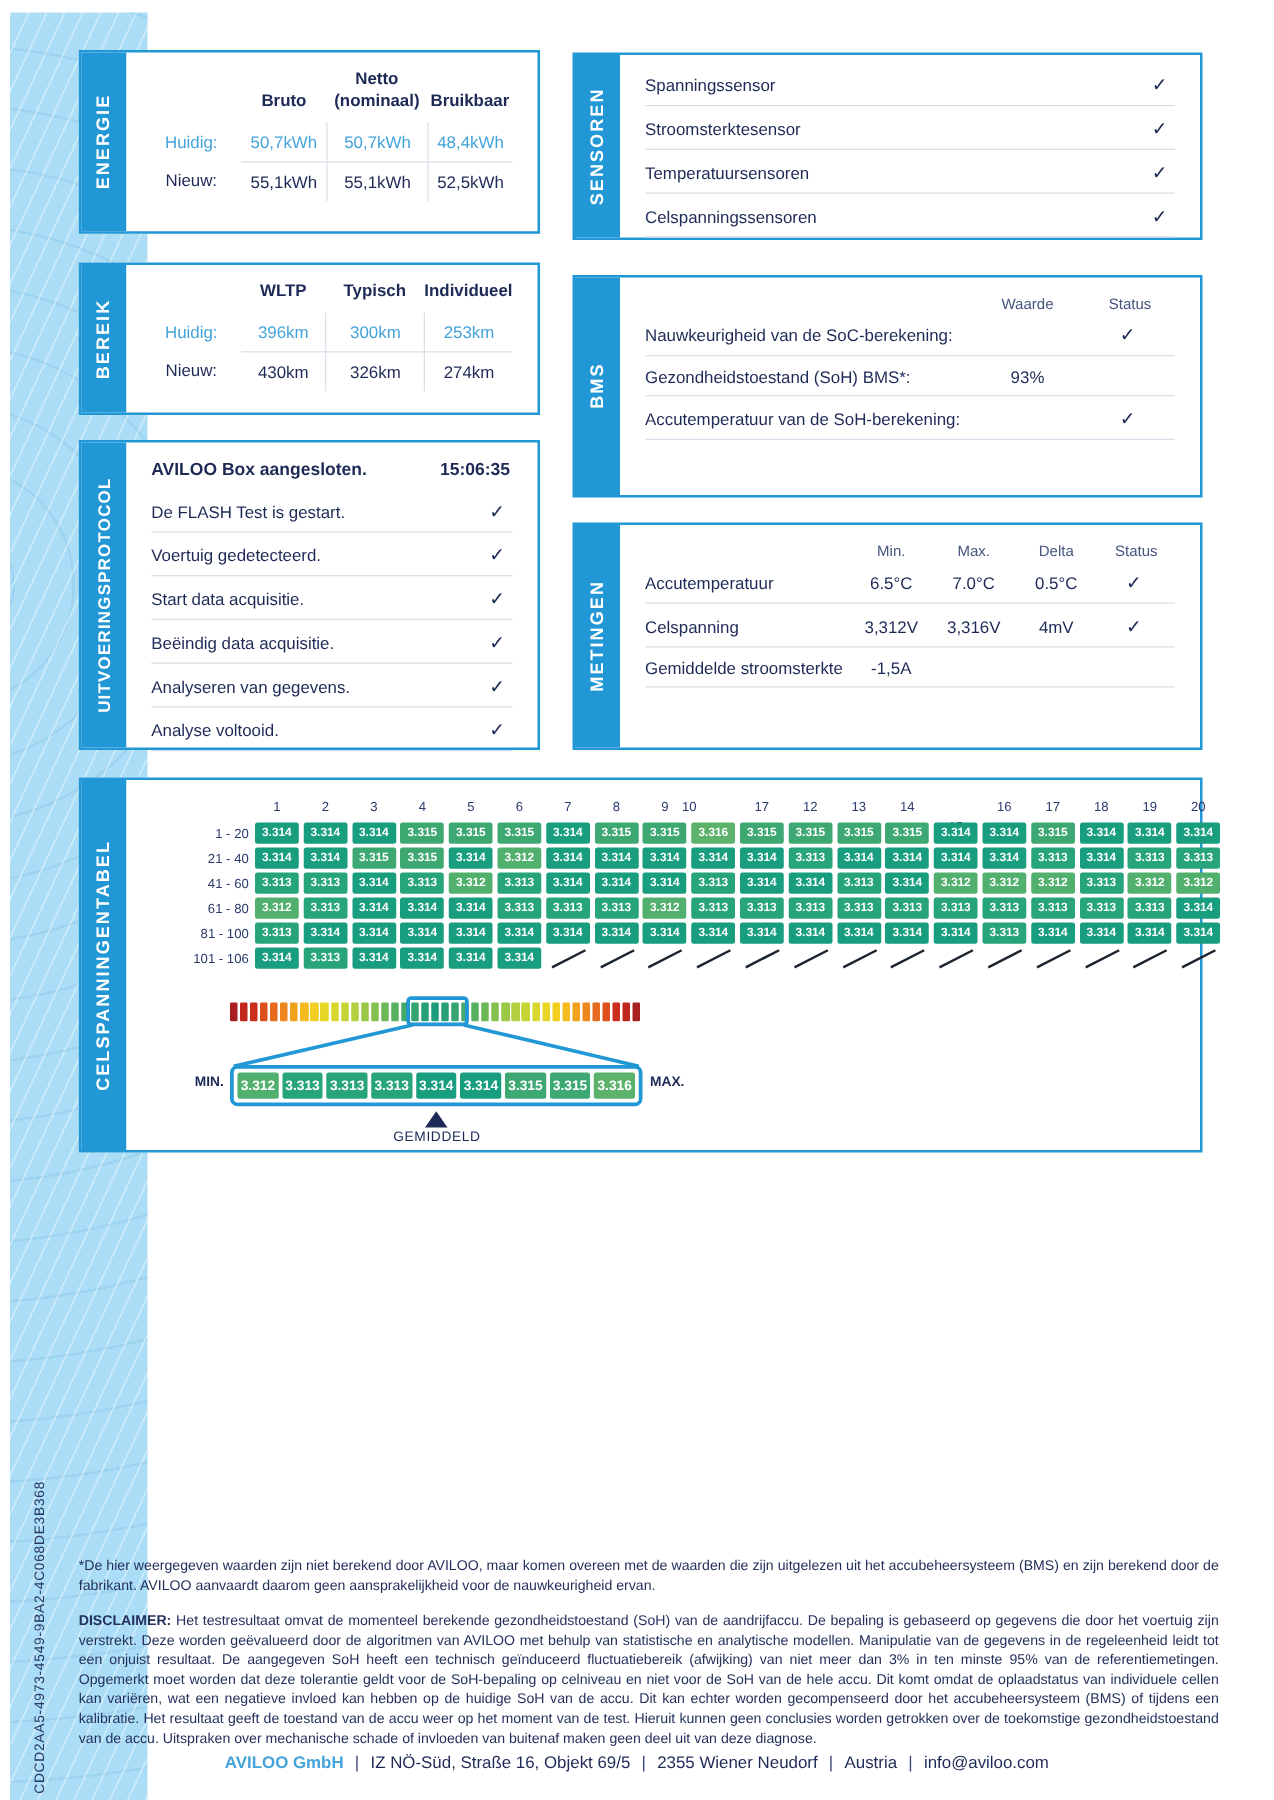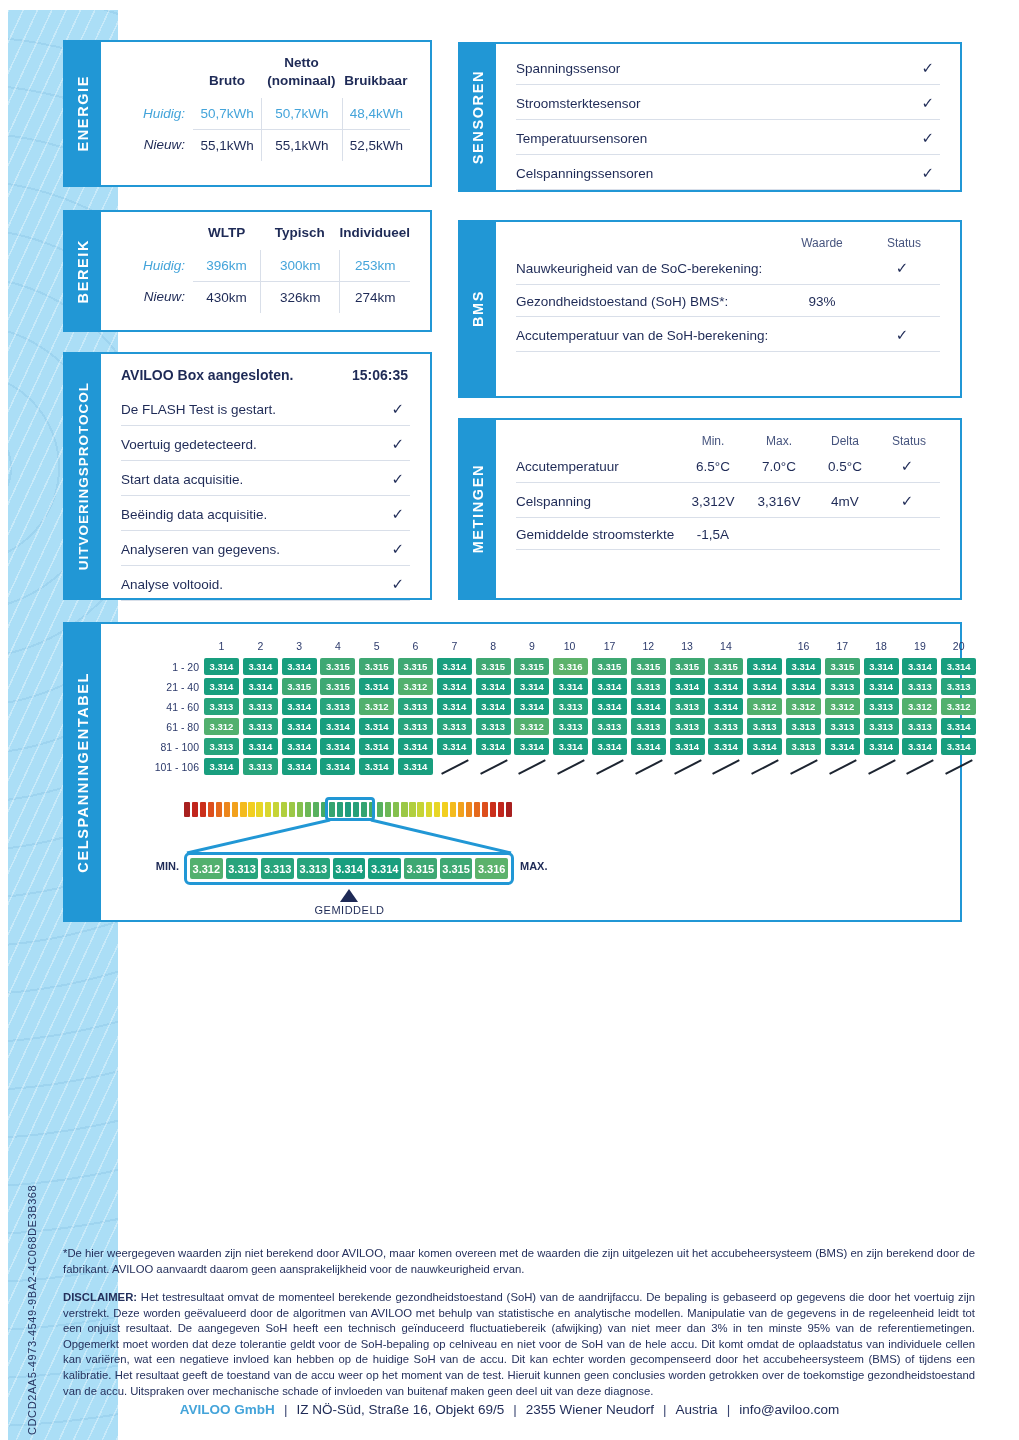--- a/index.html
+++ b/index.html
@@ -40,21 +40,21 @@
   }
   .panel-content{flex:1;position:relative;padding:0 20px;}
 
   
   .kv-grid{display:grid;grid-template-columns:72px 1fr 1.18fr 1fr;padding-top:12px;}
   .kv-h{
     font-weight:bold;font-size:13.5px;text-align:center;white-space:pre-line;
     display:flex;align-items:flex-end;justify-content:center;padding-bottom:8px;line-height:1.35;
   }
   .kv-cell{font-size:13.5px;text-align:center;padding:8px 0;}
-  .kv-rowlabel{text-align:right;padding-right:8px;font-style:italic;}
+  .kv-rowlabel{padding-right:8px;}
   .kv-cell.vsep{border-left:1px solid var(--divider);}
   .kv-cell.hsep{border-top:1px solid var(--divider);}
   .blue-t{color:var(--valblue);}
 
   
   .check-row{
     display:flex;justify-content:space-between;align-items:center;
     border-bottom:1px solid var(--divider);
     padding:9px 2px 7px 0;font-size:13.5px;
   }
@@ -315,21 +315,21 @@
     <div class="ct-area" id="ct-area">
         <div class="ct-colhead" style="left: 67px; top: 14px;">1</div>
         <div class="ct-colhead" style="left: 105.8px; top: 14px;">2</div>
         <div class="ct-colhead" style="left: 144.6px; top: 14px;">3</div>
         <div class="ct-colhead" style="left: 183.4px; top: 14px;">4</div>
         <div class="ct-colhead" style="left: 222.2px; top: 14px;">5</div>
         <div class="ct-colhead" style="left: 261px; top: 14px;">6</div>
         <div class="ct-colhead" style="left: 299.8px; top: 14px;">7</div>
         <div class="ct-colhead" style="left: 338.6px; top: 14px;">8</div>
         <div class="ct-colhead" style="left: 377.4px; top: 14px;">9</div>
-        <div class="ct-colhead" style="left: 415px; top: 14px;">10</div>
+        <div class="ct-colhead" style="left: 397px; top: 14px;">10</div>
         <div class="ct-colhead" style="left: 455px; top: 14px;">17</div>
         <div class="ct-colhead" style="left: 493.8px; top: 14px;">12</div>
         <div class="ct-colhead" style="left: 532.6px; top: 14px;">13</div>
         <div class="ct-colhead" style="left: 571.4px; top: 14px;">14</div>
         <div class="ct-colhead" style="left: 610.2px; top: 14px; margin-top: 16px;">15</div>
         <div class="ct-colhead" style="left: 649px; top: 14px;">16</div>
         <div class="ct-colhead" style="left: 687.8px; top: 14px;">17</div>
         <div class="ct-colhead" style="left: 726.6px; top: 14px;">18</div>
         <div class="ct-colhead" style="left: 765.4px; top: 14px;">19</div>
         <div class="ct-colhead" style="left: 804.2px; top: 14px;">20</div>

